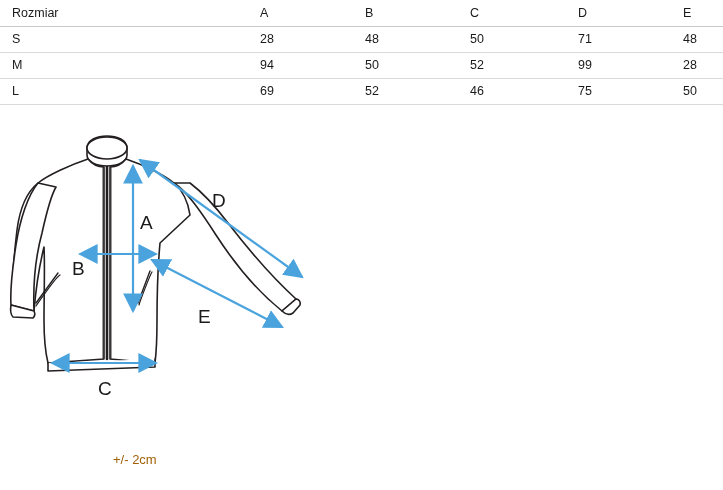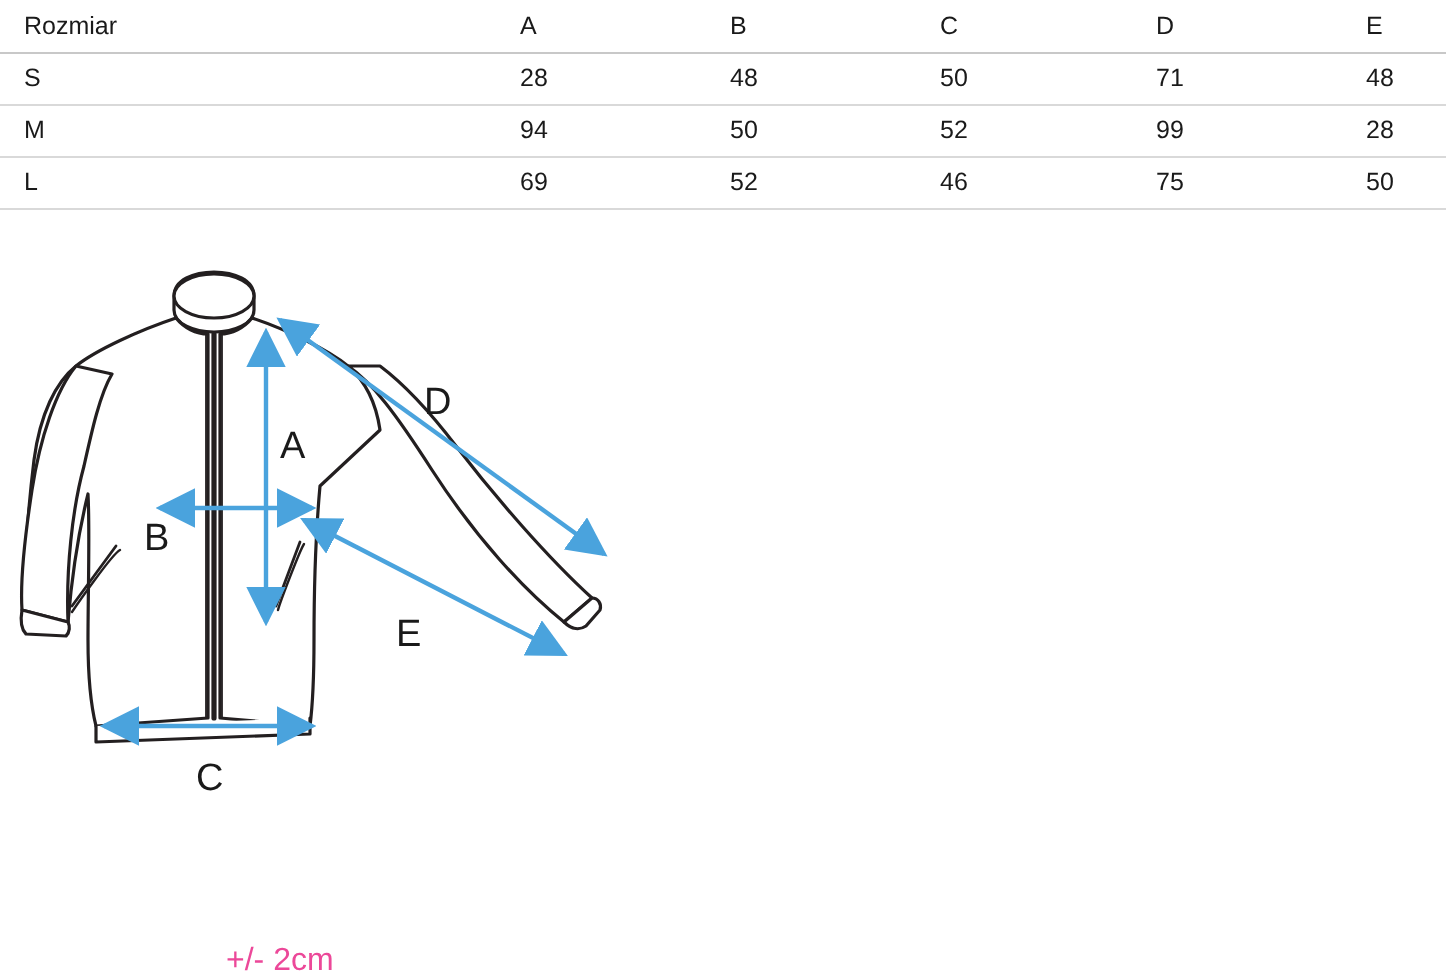--- a/index.html
+++ b/index.html
@@ -51,23 +51,23 @@
     margin-top: 10px;
   }
   .diagram-svg {
     position: absolute;
     left: 0;
     top: 0;
   }
   .tolerance {
     position: absolute;
     left: 113px;
-    top: 472px;
-    font-size: 16px;
-    color: #ec4899;
+    top: 452px;
+    font-size: 13px;
+    color: #a16207;
   }
 </style>
 </head>
 <body>
 
 <table class="size-table">
   <thead>
     <tr>
       <th class="col-label">Rozmiar</th>
       <th class="col-a">A</th>

